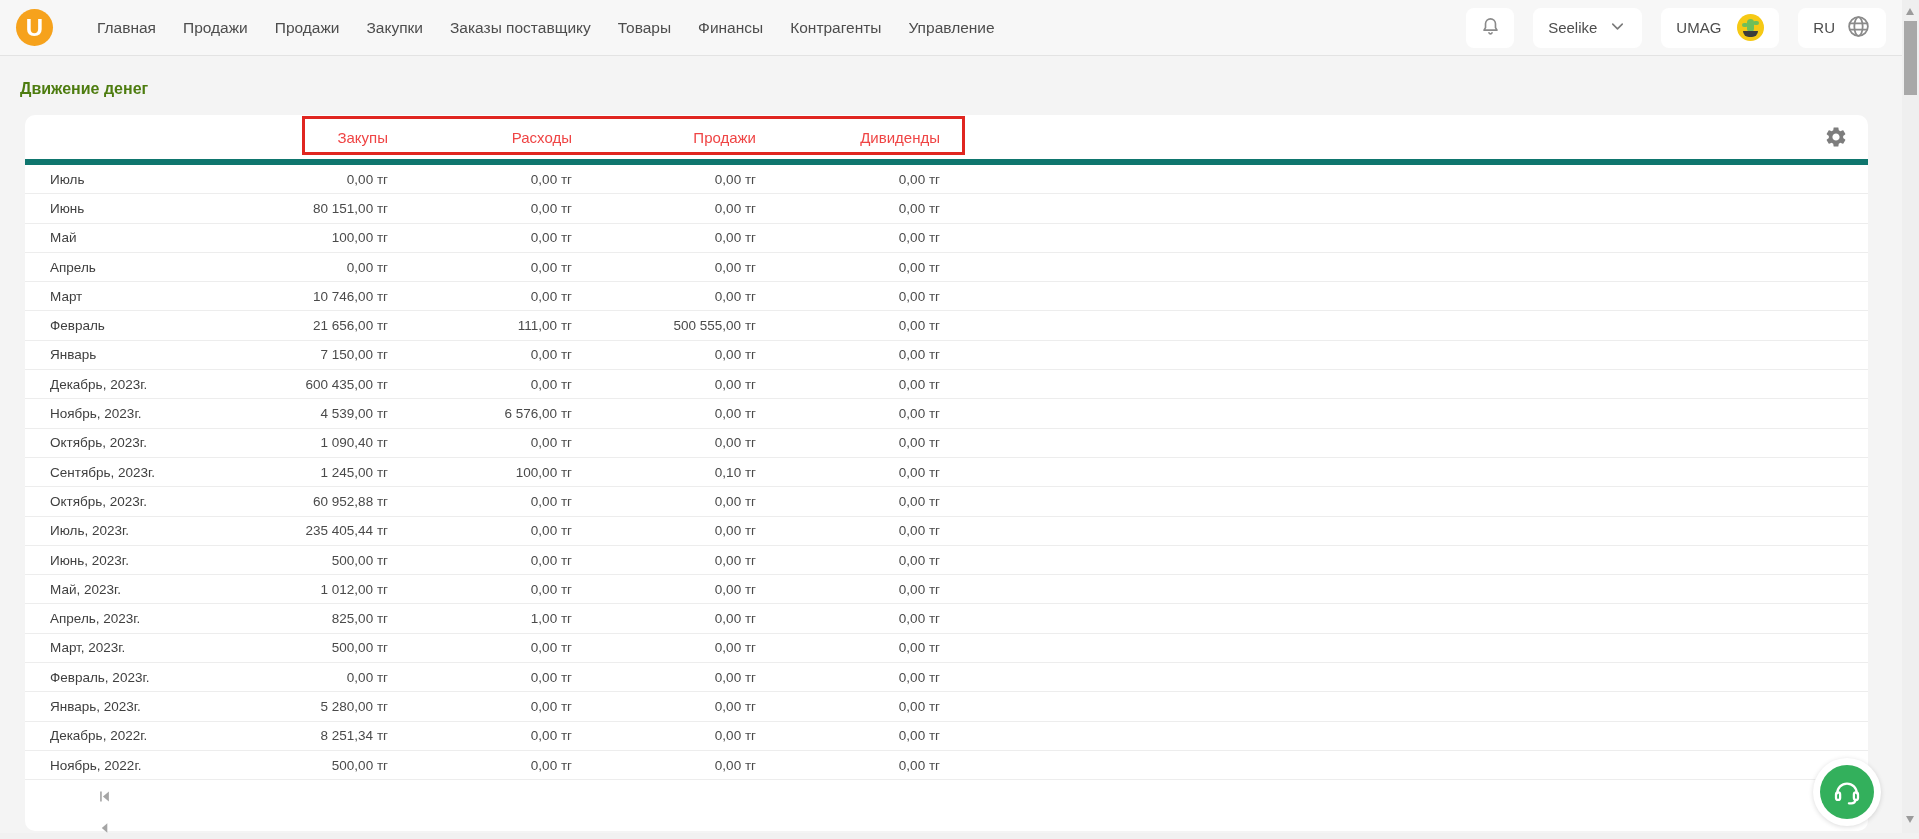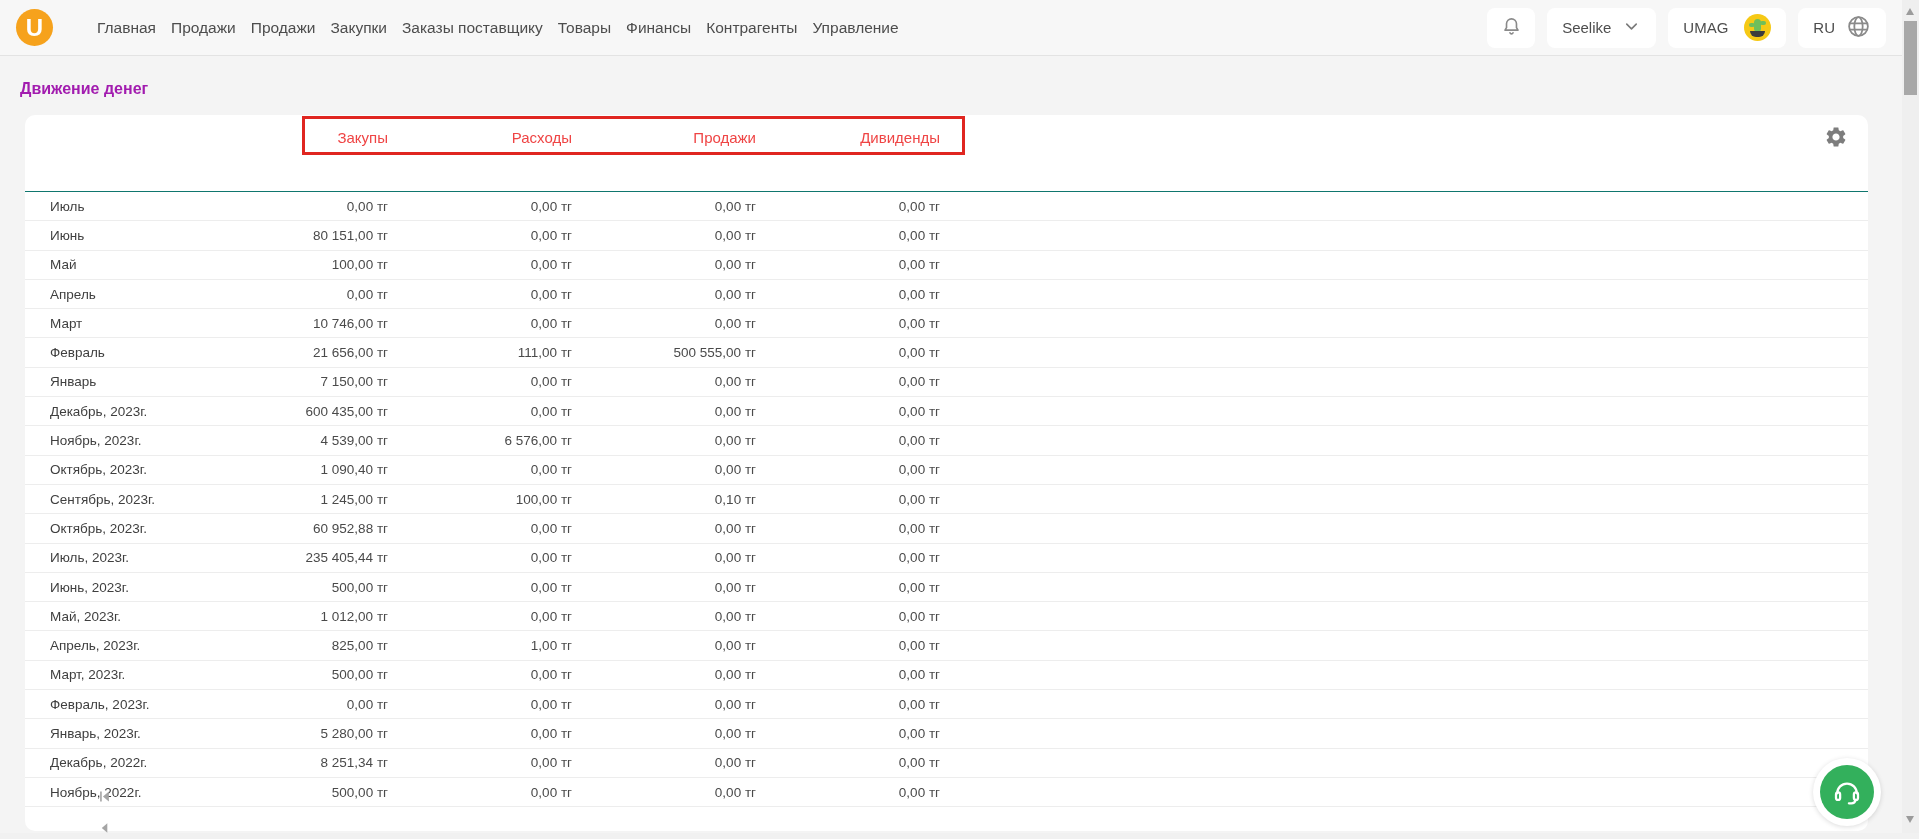--- a/index.html
+++ b/index.html
@@ -17,61 +17,61 @@
     position:absolute; top:0; left:0; right:17px; height:56px;
     background:#f7f7f7; border-bottom:1px solid #e3e3e3;
     display:flex; align-items:center; padding:0 16px;
   }
   .logo {
     width:37px; height:37px; border-radius:50%;
     background:#F6A21C; color:#fff; font-weight:bold; font-size:24px;
     display:flex; align-items:center; justify-content:center;
     flex:0 0 auto;
   }
-  .main-nav { display:flex; gap:15px; margin-left:44px; }
+  .main-nav { display:flex; gap:27px; margin-left:44px; }
   .nav-item { font-size:15.5px; color:#4d4d4d; cursor:pointer; white-space:nowrap; }
 
-  .top-right { margin-left:auto; display:flex; align-items:center; gap:12px; }
+  .top-right { margin-left:auto; display:flex; align-items:center; gap:19px; }
   .pill {
     background:#fff; border-radius:8px; height:40px;
     display:flex; align-items:center; padding:0 15px; gap:11px;
     color:#4d4d4d; font-size:15px; cursor:pointer;
   }
   .pill.square { width:48px; justify-content:center; padding:0; }
   .avatar {
     width:27px; height:27px; border-radius:50%; background:#F6C915;
     position:relative; overflow:hidden; flex:0 0 auto;
   }
   .cactus-stem { position:absolute; left:10px; top:5px; width:7px; height:13px; background:#6fbf5a; border-radius:4px; }
   .cactus-arm-l { position:absolute; left:5px; top:9px; width:6px; height:4px; background:#6fbf5a; border-radius:3px; }
   .cactus-arm-r { position:absolute; left:16px; top:7px; width:6px; height:4px; background:#6fbf5a; border-radius:3px; }
   .cactus-pot { position:absolute; left:6px; top:17px; width:15px; height:6px; background:#3c3c3c; border-radius:0 0 7px 7px; }
 
   
   .page-title {
     position:absolute; top:80px; left:20px;
-    font-size:16px; font-weight:bold; color:#a21caf;
+    font-size:16px; font-weight:bold; color:#4d7c0f;
   }
 
   
   .card {
     position:absolute; left:25px; top:115px; width:1843px; height:716px;
     background:#fff; border-radius:10px;
   }
   .card-head { position:relative; height:44px; }
   .red-box {
     position:absolute; left:277px; top:1px; width:663px; height:39px;
     border:3px solid #E02620; z-index:3; pointer-events:none;
   }
   .gear-btn { position:absolute; right:20px; top:10px; width:24px; height:24px; cursor:pointer; }
 
   .grid-row { display:grid; grid-template-columns:179px 184px 184px 184px 184px 1fr; align-items:center; }
   .thead { height:44px; font-size:15px; color:#ef4444; }
   .thead .hcell { text-align:right; }
-  .tbody { border-top:1px solid #0f766e;margin-top:32px; }
+  .tbody { border-top:6px solid #0f766e; }
   .trow { height:29.3px; border-bottom:1px solid #ededed; font-size:13.5px; color:#424242; }
   .month-cell { padding-left:25px; color:#3f3f3f; }
   .value-cell { text-align:right; color:#4a4a4a; }
 
   
   .pager { position:absolute; left:36px; top:674px; height:34px; display:flex; align-items:center; gap:17px;flex-direction:column; }
   .pg-btn { width:20px; height:20px; display:flex; align-items:center; justify-content:center; cursor:pointer; }
   .pg-label { font-size:15px; font-weight:bold; color:#2e2e2e; margin:0 14px; white-space:nowrap; }
   .page-size {
     width:66px; height:31px; background:#fff; border:1px solid #0ea5e9; border-radius:4px;

